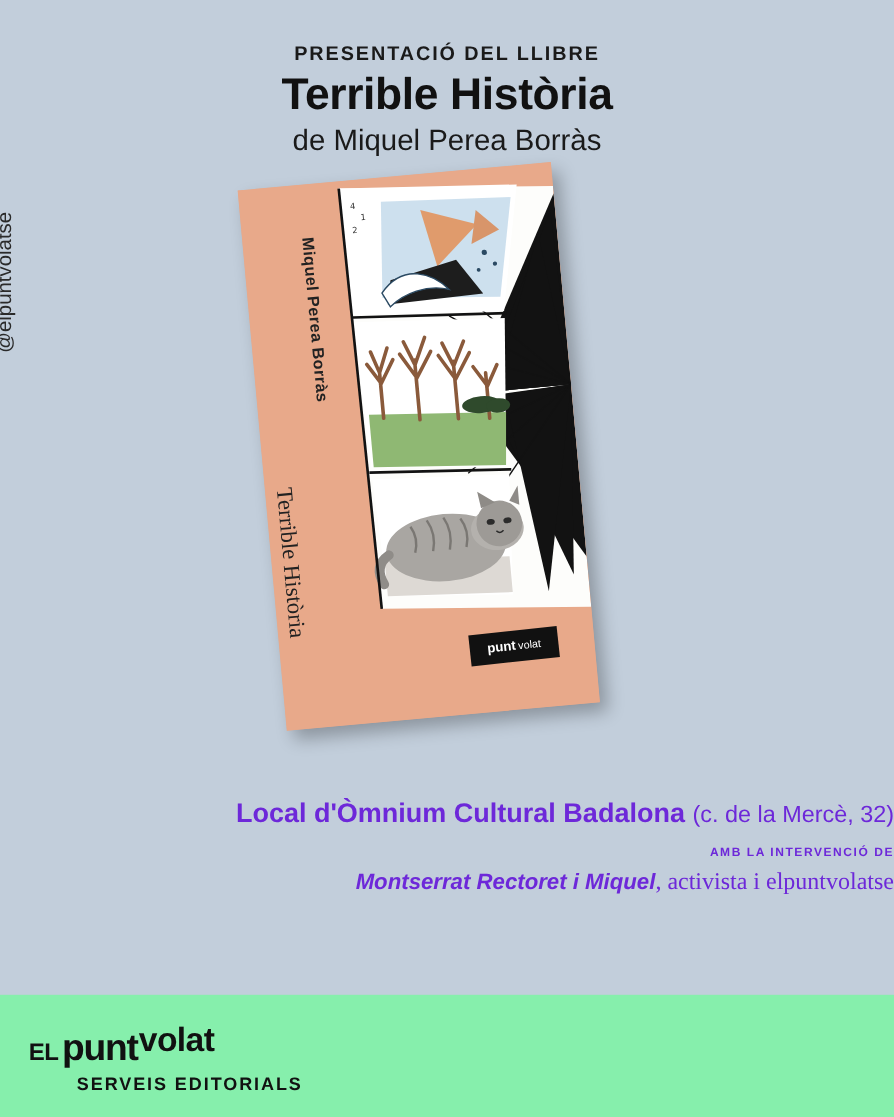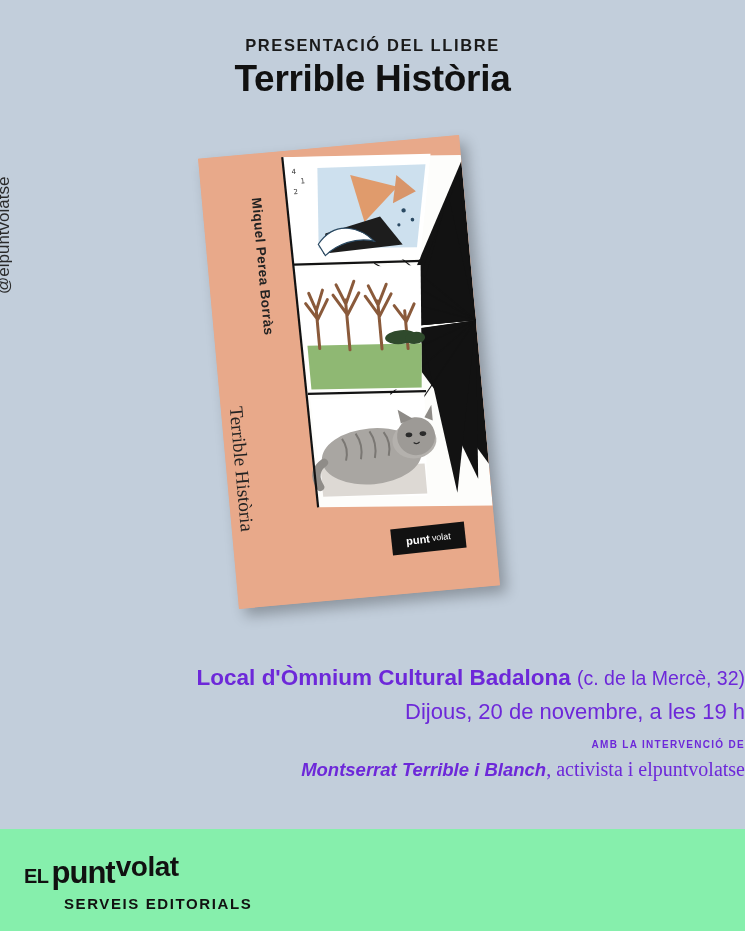--- a/index.html
+++ b/index.html
@@ -239,20 +239,21 @@
   }
 </style>
 </head>
 <body>
 
 <div class="poster">
 
   <div class="header">
     <div class="kicker">PRESENTACIÓ DEL LLIBRE</div>
     <div class="title">Terrible Història</div>
+    <div class="subtitle">de Miquel Perea Borràs</div>
   </div>
 
   <div class="side-left">@elpuntvolatse</div>
 
   <div class="side-right">www.elpuntvolat.cat</div>
 
   <div class="book-wrap">
     <div class="book">
       <svg width="262" height="452" viewBox="0 0 262 452">
 
@@ -349,24 +350,23 @@
         <span class="pb2">volat</span>
       </div>
     </div>
   </div>
 
   <div class="info">
     <div class="venue">
       <span>Local d'Òmnium Cultural Badalona</span>
       <span class="addr">(c. de la Mercè, 32)</span>
     </div>
-    <div class="date">Dijous, 20 de novembre, a les 19 h</div>
     <div class="with-label">AMB LA INTERVENCIÓ DE</div>
     <div class="speaker">
-      <span class="nm">Montserrat Terrible i Blanch</span><span class="rol">, activista i elpuntvolatse</span>
+      <span class="nm">Montserrat Rectoret i Miquel</span><span class="rol">, activista i elpuntvolatse</span>
     </div>
   </div>
 
   <div class="footer">
     <div class="logo">
       <div class="logo-line">
         <span class="logo-el">EL</span>
         <span class="logo-punt">punt</span>
         <span class="logo-volat">volat</span>
       </div>

